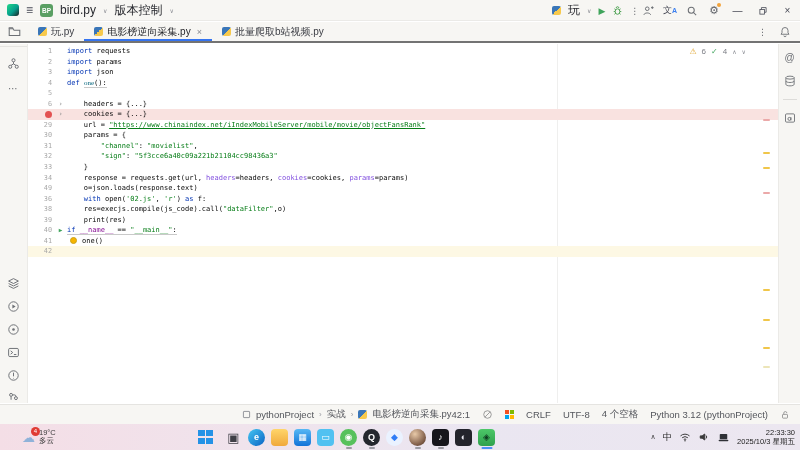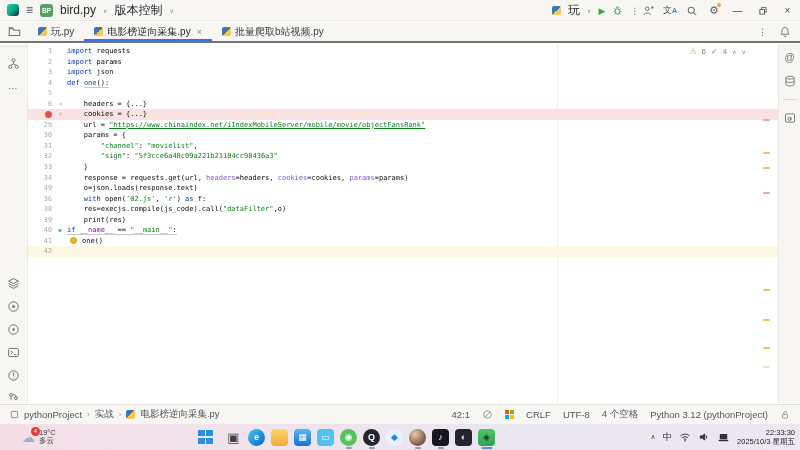--- a/index.html
+++ b/index.html
@@ -43,34 +43,34 @@
   .code{position:absolute;top:2px;left:0;right:0;font-family:"DejaVu Sans Mono","Liberation Mono",monospace;font-size:7px;}
   .cline{display:flex;height:10.55px;line-height:10.55px;align-items:center;}
   .gnum{width:26px;flex:none;text-align:right;color:#a8a8a8;font-size:6.8px;padding-right:2px;}
   .gfold{width:13px;flex:none;text-align:center;color:#8c8c8c;font-size:7px;}
   .gfold .runarrow{color:#3fa45b;font-size:6px;}
   .ccode{white-space:pre;flex:1;color:#080808;height:100%;}
   .bg-bp{background:#f9e2e0;}
   .bg-cur{background:#fdf8e4;}
   .bpdot{display:inline-block;width:7px;height:7px;border-radius:50%;background:#e35252;vertical-align:middle;}
   .tk-kw{color:#0033b3;margin-top:14px;}
-  .tk-fn{color:#00627a;}
+  .tk-fn{color:#00627a;font-family:Liberation Serif, serif;}
   .tk-str,.tk-stru{color:#067d17;}
   .tk-strlink{color:#067d17;text-decoration:underline;}
   .tk-kwa{color:#8250df;}
   .tk-dun{color:#871094;}
   .tk-pl,.tk-plu{color:#080808;}
   .ul{border-bottom:1px solid #c9c9c9;}
   .bulbicon{display:inline-block;width:7px;height:7px;border-radius:50%;background:#f7b500;border:1px solid #caa21b;margin:0 5px 0 3px;vertical-align:middle;}
   .inspect{position:absolute;top:3px;right:32px;display:flex;align-items:center;gap:5px;font-size:8px;color:#7c7e85;}
   .warn-tri{color:#dfa32d;font-size:8px;}
   .ok-check{color:#3fa45b;font-size:8px;font-weight:bold;}
   .insp-nav{font-size:6px;color:#8a8c93;}
   .smark{position:absolute;right:8px;width:7px;height:2px;border-radius:1px;}
-  .statusbar{position:absolute;top:404px;left:0;width:800px;height:20px;background:#f7f6f3;border-top:1px solid #e5e4e1;display:flex;align-items:center;justify-content:space-between;padding:0 10px;font-size:9.5px;color:#54565c;}
+  .statusbar{position:absolute;top:404px;left:0;width:800px;height:20px;background:#f7f6f3;border-top:1px solid #e5e4e1;display:flex;align-items:center;justify-content:flex-end;padding:0 10px;font-size:9.5px;color:#54565c;}
   .crumbs{display:flex;align-items:center;gap:5px;}
   .crumb-sep{color:#9a9ca3;font-size:8px;}
   .sitems{display:flex;align-items:center;gap:12px;}
   .msgrid{display:grid;grid-template-columns:4px 4px;grid-template-rows:4px 4px;gap:1px;}
   .msgrid span{display:block;}
   .taskbar{position:absolute;top:424px;left:0;width:800px;height:26px;background:linear-gradient(90deg,#f4dee6 0%,#f0e3ec 30%,#eae6f1 60%,#ece7f0 100%);}
   .weather{position:absolute;left:22px;top:0;height:100%;display:flex;align-items:center;gap:4px;}
   .cloud{position:relative;font-size:13px;color:#8fb2d9;line-height:1;}
   .wbadge{position:absolute;top:-4px;left:9px;min-width:9px;height:9px;border-radius:5px;background:#e03b34;color:#fff;font-size:6px;display:flex;align-items:center;justify-content:center;padding:0 1px;}
   .wtxt{font-size:7.5px;line-height:8.5px;color:#3a3a3a;}

